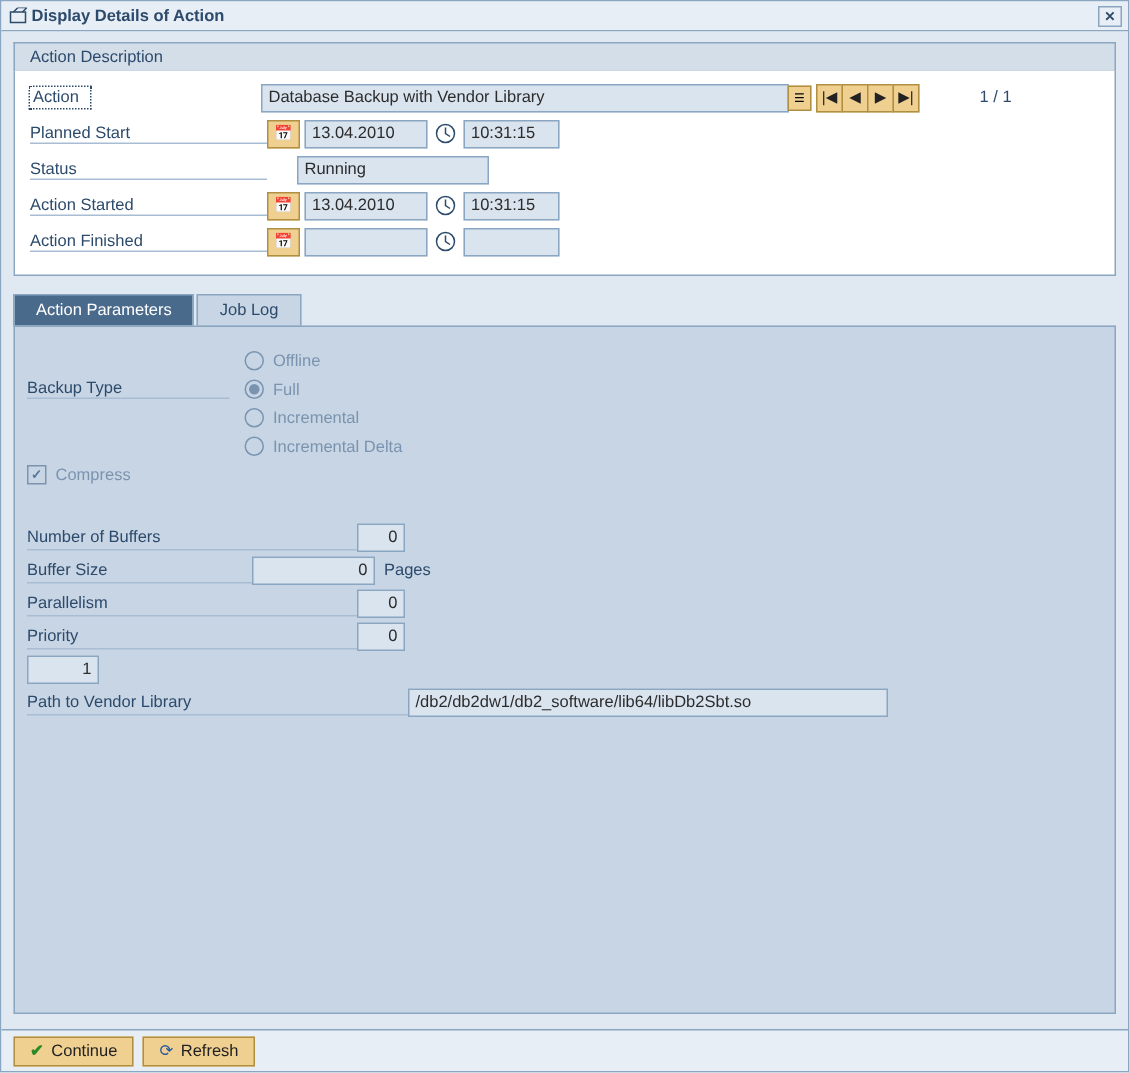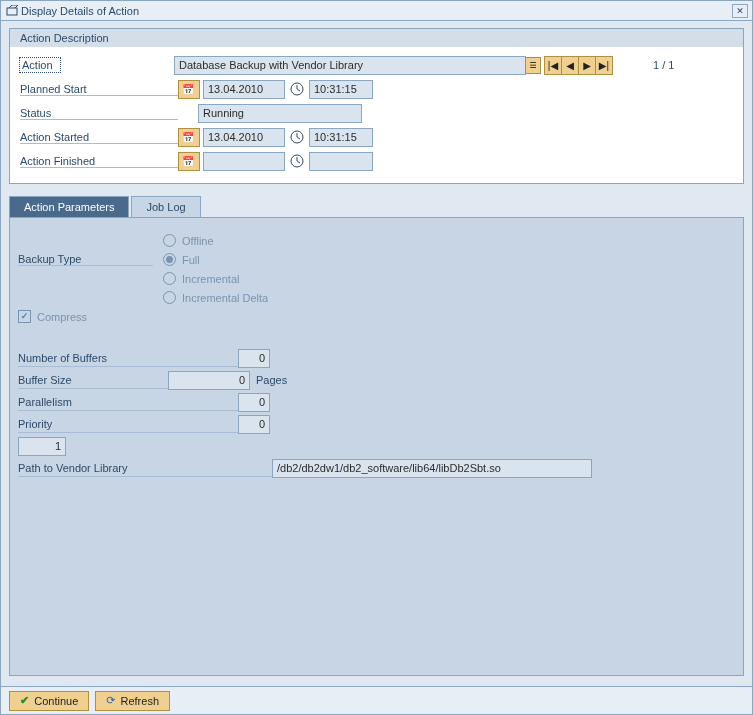--- a/index.html
+++ b/index.html
@@ -1,18 +1,18 @@
 <!DOCTYPE html>
 <html><head>
 <meta charset="utf-8">
 <style>
   * { box-sizing: border-box; font-family: Arial, sans-serif; font-size: 11px; }
   body { margin: 0; background: #fff; }
   .window { width: 753px; height: 715px; border: 1px solid #8aa6c1; display: flex; flex-direction: column; }
-  .titlebar { background: #e8eef5; border-bottom: 1px solid #8aa6c1; height: 20px; display: flex; align-items: center; padding: 0 4px; color: #2c4a6b; }
+  .titlebar { background: #e8eef5; border-bottom: 1px solid #8aa6c1; height: 20px; display: flex; align-items: center; padding: 0 4px; color: #2c4a6b; font-weight: bold; }
   .titlebar .title-text { flex: 1; margin-left: 2px; }
   .titlebar-icon-left { width: 14px; height: 14px; display: inline-flex; align-items: center; justify-content: center; color:#2c4a6b;}
   .titlebar-icon-right { width: 16px; height: 14px; border:1px solid #8aa6c1; background:#e8eef5; display:inline-flex; align-items:center; justify-content:center; font-size:9px;}
   .content { background: #e0e9f2; flex: 1; padding: 6px 8px 4px 8px; display: flex; flex-direction: column; }
   .panel-tab { display: inline-block; background: #d4dee9; padding: 3px 10px; border-top: 1px solid #8aa6c1; border-left: 1px solid #8aa6c1; border-right: 1px solid #8aa6c1; color: #2c4a6b; position: relative; top: 1px; }
   .panel-body { border: 1px solid #8aa6c1; background: #ffffff; padding: 8px 10px; }
   .row { display: flex; align-items: center; margin-bottom: 4px; min-height: 20px; }
   .label { width: 158px; color: #2c4a6b; }
   .label.dotted { outline: 1px dotted #2c4a6b; padding: 1px 2px; width: auto; min-width: 40px; }
   .label-underline { border-bottom: 1px solid #a8bdd4; display:inline-block; }
@@ -90,21 +90,21 @@
               <circle cx="7" cy="7" r="6" fill="none" stroke="#2c4a6b"></circle>
               <path d="M7 3 L7 7 L10 9" stroke="#2c4a6b" fill="none"></path>
             </svg>
         </span>
         <span class="input-text" style="width:64px">10:31:15</span>
       </div>
 
       <div class="row">
         <span class="label label-underline">Status</span>
         <span style="width:20px"></span>
-        <span class="input-text" style="width:164px">Running</span>
+        <span class="input-text" style="width:128px">Running</span>
       </div>
 
       <div class="row">
         <span class="label label-underline">Action Started</span>
         <span class="icon-btn">📅</span>
         <span class="input-text" style="width:82px">13.04.2010</span>
         <span class="time-icon">
           <svg class="clock-svg">
               <circle cx="7" cy="7" r="6" fill="none" stroke="#2c4a6b"></circle>
               <path d="M7 3 L7 7 L10 9" stroke="#2c4a6b" fill="none"></path>

